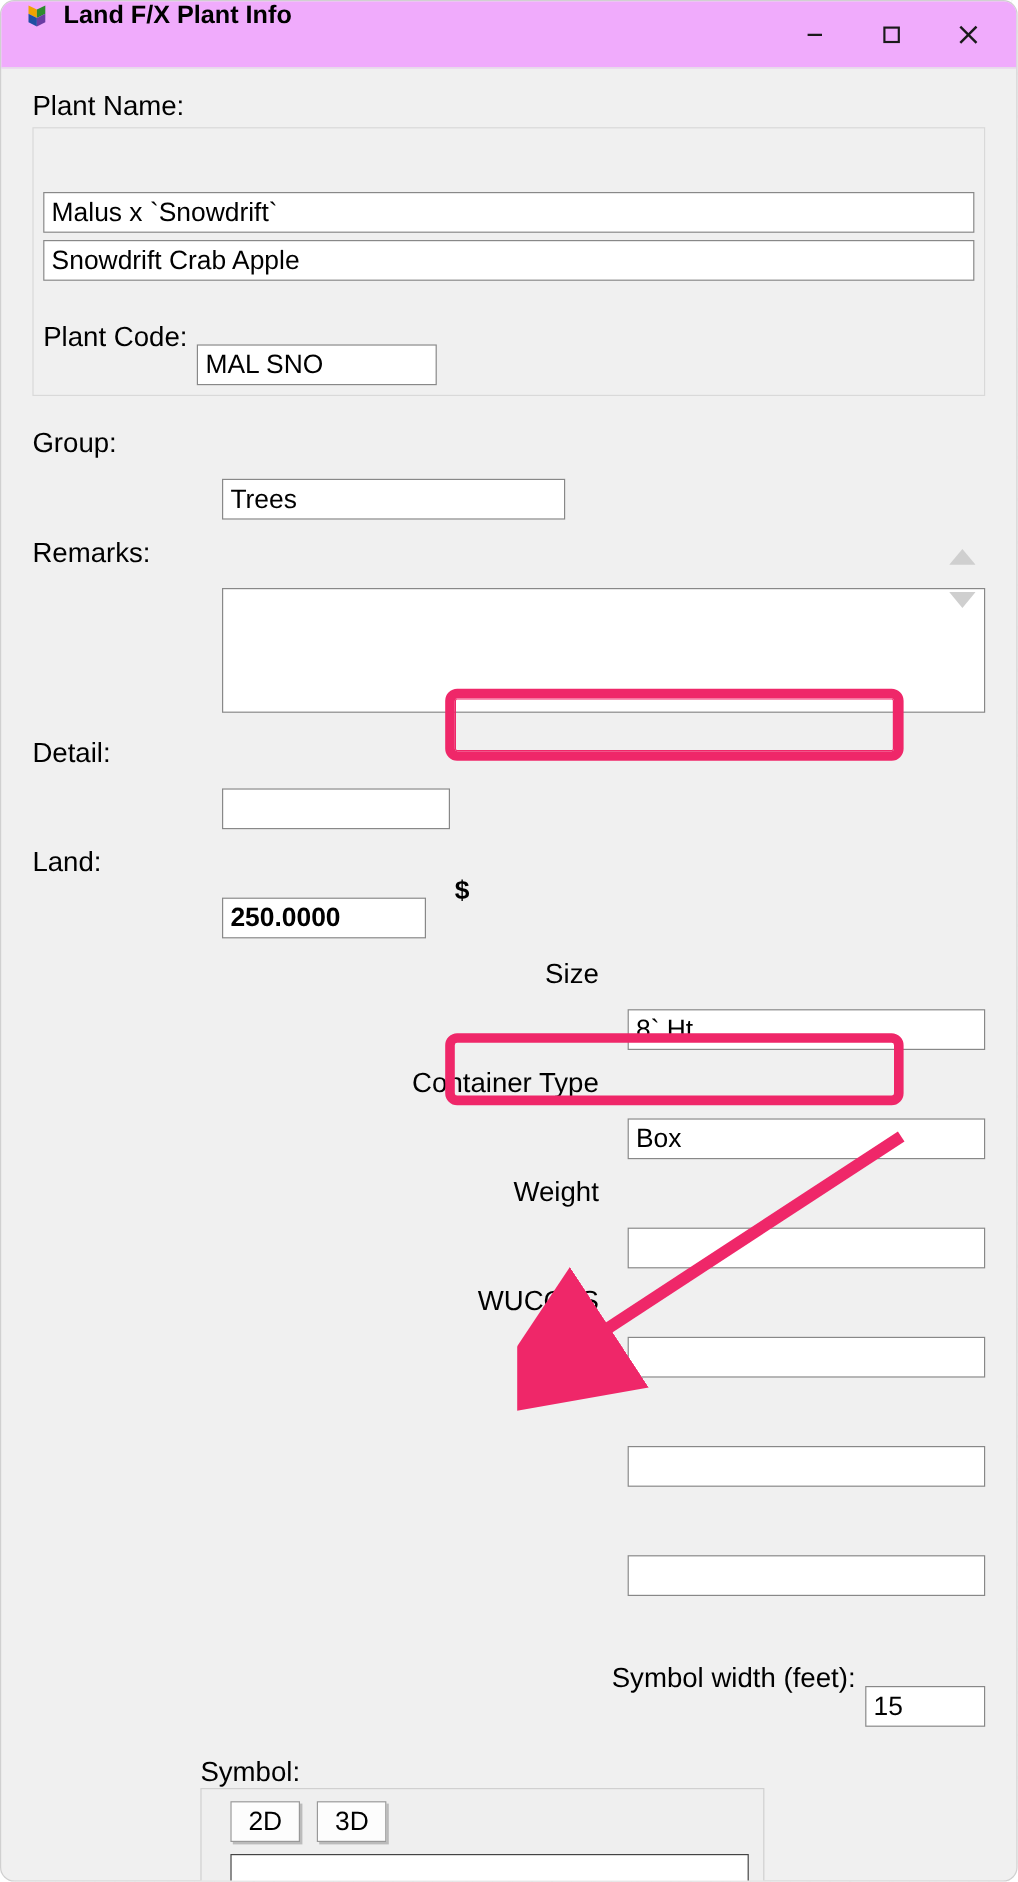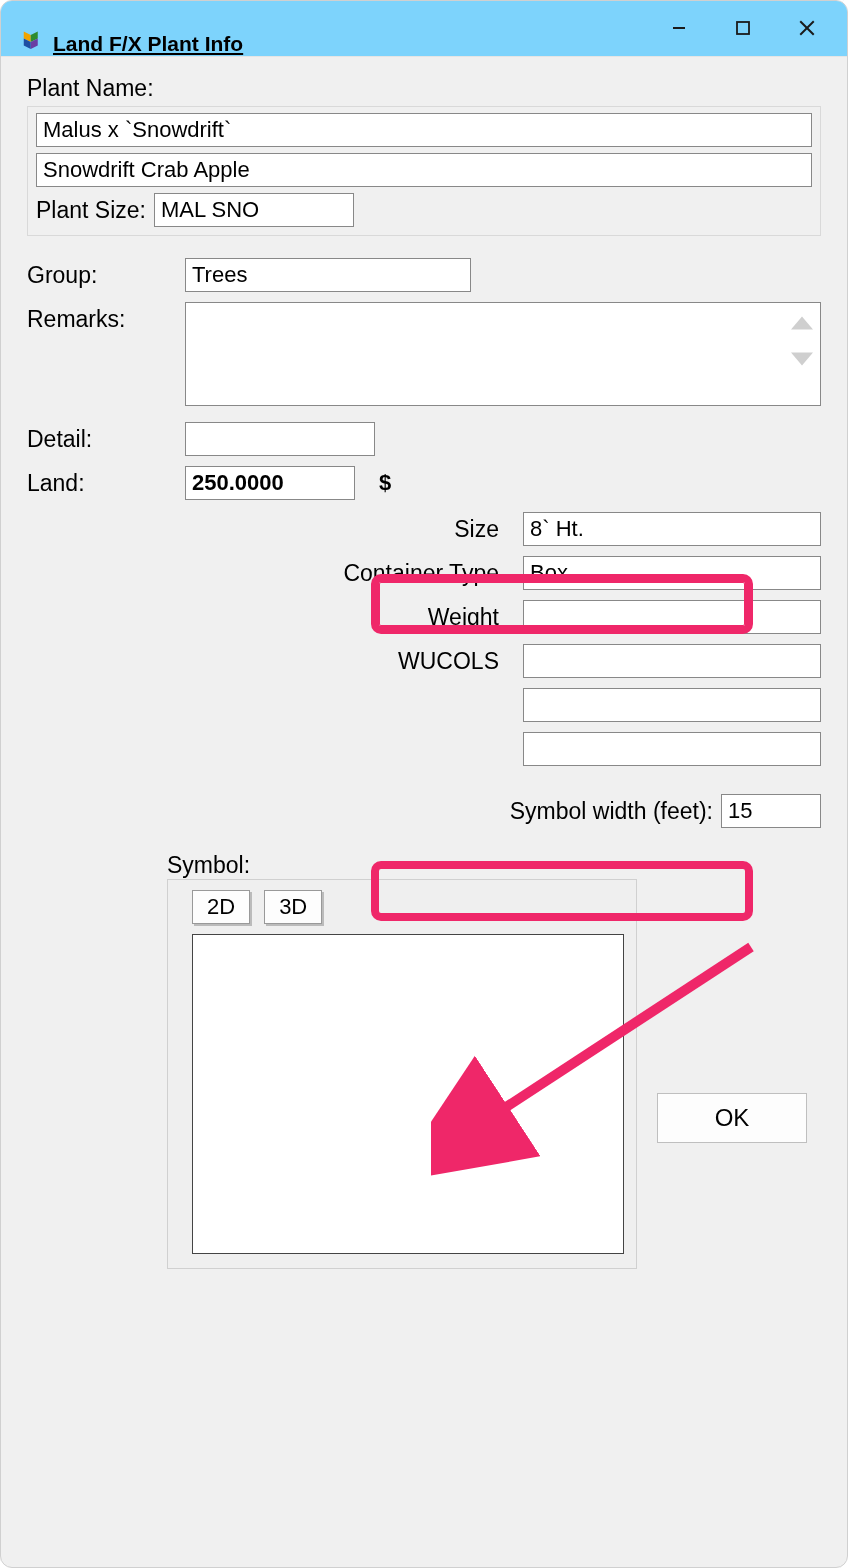--- a/index.html
+++ b/index.html
@@ -20,25 +20,24 @@
     position: relative;
     width: 848px; height: 1568px;
     margin: 0;
     background: #f0f0f0;
     border: 1px solid #d0d0d0;
     border-radius: 12px;
     overflow: hidden;
   }
   .titlebar {
     height: 56px;
-    display: flex; align-items: flex-end;
-    background: #7dd3fc;
+    display: flex; align-items: flex-start;
+    background: #f0abfc;
     padding: 0 8px 0 14px;
     border-bottom: 1px solid #e5e5e5;
-    text-decoration: underline;
   }
   .titlebar .title-text {
     font-weight: 600; font-size: 21px;
     margin-left: 10px;
   }
   .titlebar .winbtns {
     margin-left: auto; display: flex;
   }
   .winbtn {
     width: 64px; height: 56px;
@@ -58,20 +57,21 @@
     border:1px solid #d9d9d9;
     padding:6px 8px 8px 8px;
     background:#f0f0f0;
   }
   input[type="text"], textarea {
     font: inherit;
     border:1px solid #888;
     background:#fff;
     padding:2px 6px;
     height:34px;
+    margin-top:47px;
   }
   textarea { height: auto; resize:none; }
   .readonly { background:#e5e5e5; border:1px solid #bbb; }
   .grid2 {
     display:grid;
     grid-template-columns: 152px 1fr;
     row-gap:10px; column-gap:6px;
     margin-top:22px;
   }
   .grid2 .label { padding-top:4px; }
@@ -172,21 +172,21 @@
     </div>
   </div>
 
   <div class="client">
 
     <div class="label">Plant Name:</div>
     <div class="fieldset-top" style="margin-top:4px;">
       <input type="text" style="width: 100%;" value="Malus x `Snowdrift`">
       <input type="text" style="width: 100%; margin-top: 6px;" value="Snowdrift Crab Apple">
       <div class="row" style="gap:8px;">
-        <span class="label">Plant Size:</span>
+        <span class="label">Plant Code:</span>
         <input type="text" style="width: 200px;" value="MAL SNO">
       </div>
     </div>
 
     <div class="grid2">
       <div class="label">Group:</div>
       <div><input type="text" style="width: 286px;" value="Trees"></div>
 
       <div class="label">Remarks:</div>
       <div style="position:relative;">

